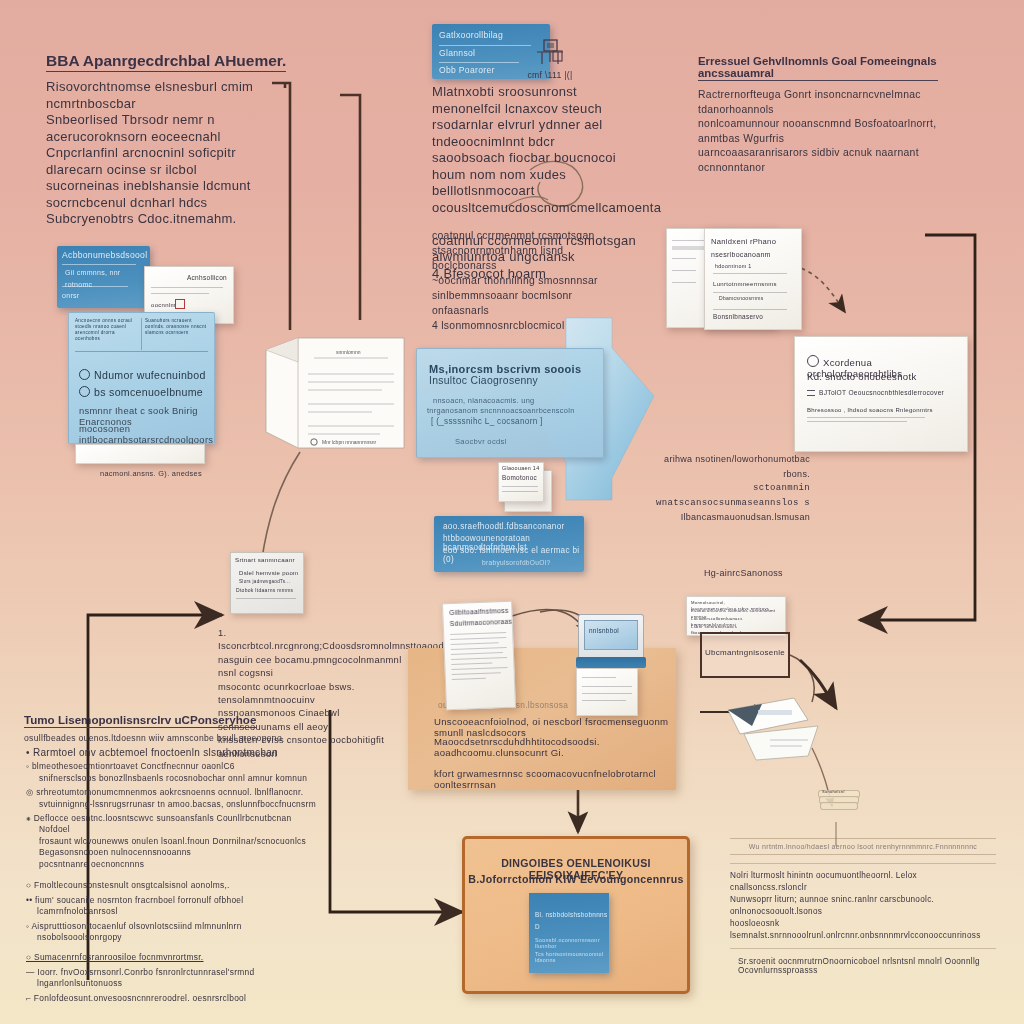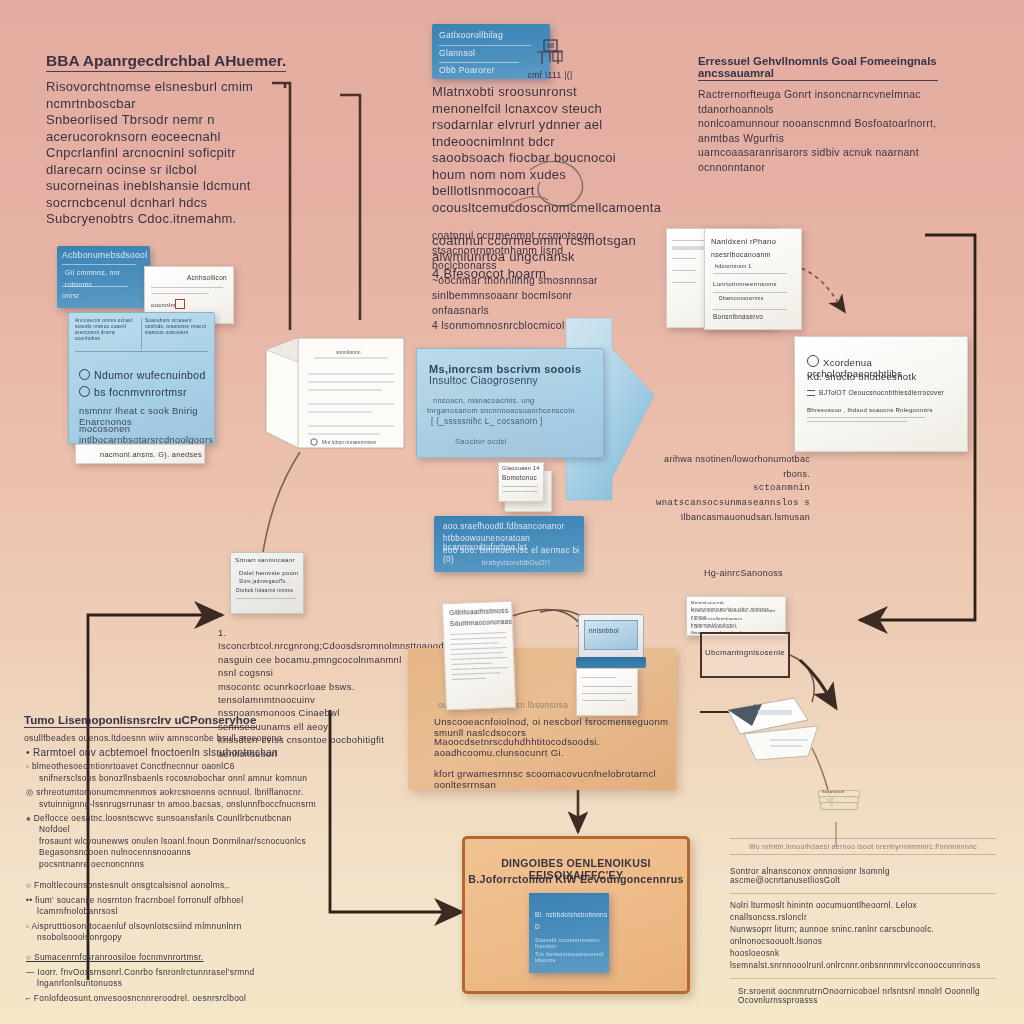--- a/index.html
+++ b/index.html
@@ -215,28 +215,28 @@
   <div class="abs bluecard" style="left:68px;top:312px;width:145px;height:130px;border-radius:2px;">
     <div class="ptext onblue" style="position:absolute;left:6px;top:5px;width:62px;font-size:4.6px;line-height:6px;">Ancnoecnn onnns ocraul stoedls nranoo cuaenl arencomnl drorra ocenhobns</div>
     <div class="ptext onblue" style="position:absolute;left:76px;top:5px;width:62px;font-size:4.6px;line-height:6px;">Suanuhors ncrauent oonlnds. orasnosre nnscnt slamcns ocsrnoern</div>
     <div class="ruleline blue" style="position:absolute;left:6px;top:38px;width:133px;"></div>
     <div style="position:absolute;left:72px;top:5px;width:1px;height:32px;background:rgba(35,80,120,.35);"></div>
 
     <div class="ptext" style="position:absolute;left:10px;top:56px;font-size:10.6px;color:#2b3a48;">
       <span style="display:inline-block;width:9px;height:9px;border:1.2px solid #2b3a48;border-radius:50%;margin-right:4px;vertical-align:-1px;"></span><span>Ndumor wufecnuinbod</span>
     </div>
     <div class="ptext" style="position:absolute;left:10px;top:73px;font-size:10.6px;color:#2b3a48;">
-      <span style="display:inline-block;width:9px;height:9px;border:1.2px solid #2b3a48;border-radius:50%;margin-right:4px;vertical-align:-1px;"></span><span>bs focnmvnrortmsr</span>
+      <span style="display:inline-block;width:9px;height:9px;border:1.2px solid #2b3a48;border-radius:50%;margin-right:4px;vertical-align:-1px;"></span><span>bs somcenuoelbnume</span>
     </div>
     <div class="ptext" style="position:absolute;left:10px;top:92px;font-size:9.4px;color:#3b4856;">nsmnnr Iheat c sook  Bnirig Enarcnonos</div>
     <div class="ptext" style="position:absolute;left:10px;top:110px;font-size:9.4px;color:#3b4856;">mocosonen  intlbocarnbsotarsrcdnoolgoors</div>
   </div>
 
   <div class="abs paper" style="left:75px;top:444px;width:128px;height:18px;">
-    <div class="ptext body-xs" style="padding:4px 0 0 24px;font-size:7.4px;">nacmoni.ansns. G). anedses</div>
+    <div class="ptext body-xs" style="padding:4px 0 0 24px;font-size:7.4px;margin-top:19px;">nacmoni.ansns. G). anedses</div>
   </div>
 
   <div class="abs" style="left:262px;top:332px;width:146px;height:122px;">
     <svg width="146" height="122" viewBox="0 0 146 122">
       <path d="M4,18 L36,6 L142,6 L142,116 L36,116 L4,100 Z" fill="#fcfbf7" stroke="rgba(170,160,150,.7)" stroke-width="1"></path>
       <path d="M36,6 L36,116" stroke="rgba(190,180,170,.75)" stroke-width="1" fill="none"></path>
       <path d="M4,18 L36,30 L36,6" fill="#eceae3" stroke="rgba(180,170,160,.6)" stroke-width=".8"></path>
       <g stroke="rgba(90,90,105,.32)" stroke-width="1">
         <path d="M52,26 H126"></path>
           <path d="M46,42 H132"></path>
@@ -434,21 +434,20 @@
     <div style="position:absolute;left:0;top:0;width:40px;height:6px;background:rgba(242,228,200,.85);border:1px solid rgba(160,140,110,.5);border-radius:3px;"></div>
     <div style="position:absolute;left:1px;top:6px;width:38px;height:6px;background:rgba(240,226,198,.85);border:1px solid rgba(160,140,110,.5);border-radius:3px;"></div>
     <div style="position:absolute;left:2px;top:12px;width:36px;height:6px;background:rgba(238,224,196,.85);border:1px solid rgba(160,140,110,.5);border-radius:3px;"></div>
     <div class="ptext" style="position:absolute;left:4px;top:-1px;font-size:4px;">Sunohelcnl</div>
   </div>
 
   <div class="abs" style="left:730px;top:838px;width:266px;">
     <div style="height:1px;background:rgba(150,125,95,.45);margin-bottom:4px;"></div>
     <div class="ptext" style="font-size:7px;text-align:center;opacity:.6;">Wu nrtntm.lnnoo/hdaesl  aernoo  lsoot  nrenhyrnnmmnrc.Fnnnnnnnnc</div>
     <div style="height:1px;background:rgba(150,125,95,.45);margin-top:4px;"></div>
-    <div class="ptext" style="font-size:8.2px;margin-top:12px;">Sontror alnansconox onnnosionr  lsomnlg  ascme@ocnrtanusetliosGolt</div>
     <div style="height:1px;background:rgba(150,125,95,.4);margin-top:8px;"></div>
     <div class="ptext" style="font-size:8.2px;line-height:12px;margin-top:6px;white-space:pre-line;">Nolri  lturmoslt  hinintn  oocumuontlheoornl.  Lelox cnallsoncss.rslonclr
 Nunwsoprr  liturn;  aunnoe  sninc.ranlnr  carscbunoolc.  onlnonocsoouolt.lsonos
 hoosloeosnk  lsemnalst.snrnnooolrunl.onlrcnnr.onbsnnnmrvlcconooccunrinoss</div>
     <div style="height:1px;background:rgba(150,125,95,.4);margin-top:6px;"></div>
     <div class="ptext" style="font-size:8.2px;margin-top:8px;padding-left:8px;">Sr.sroenit  oocnmrutrnOnoornicoboel  nrlsntsnl  mnolrl  Ooonnllg  Ocovnlurnssproasss</div>
   </div>
 
 </div>
 

